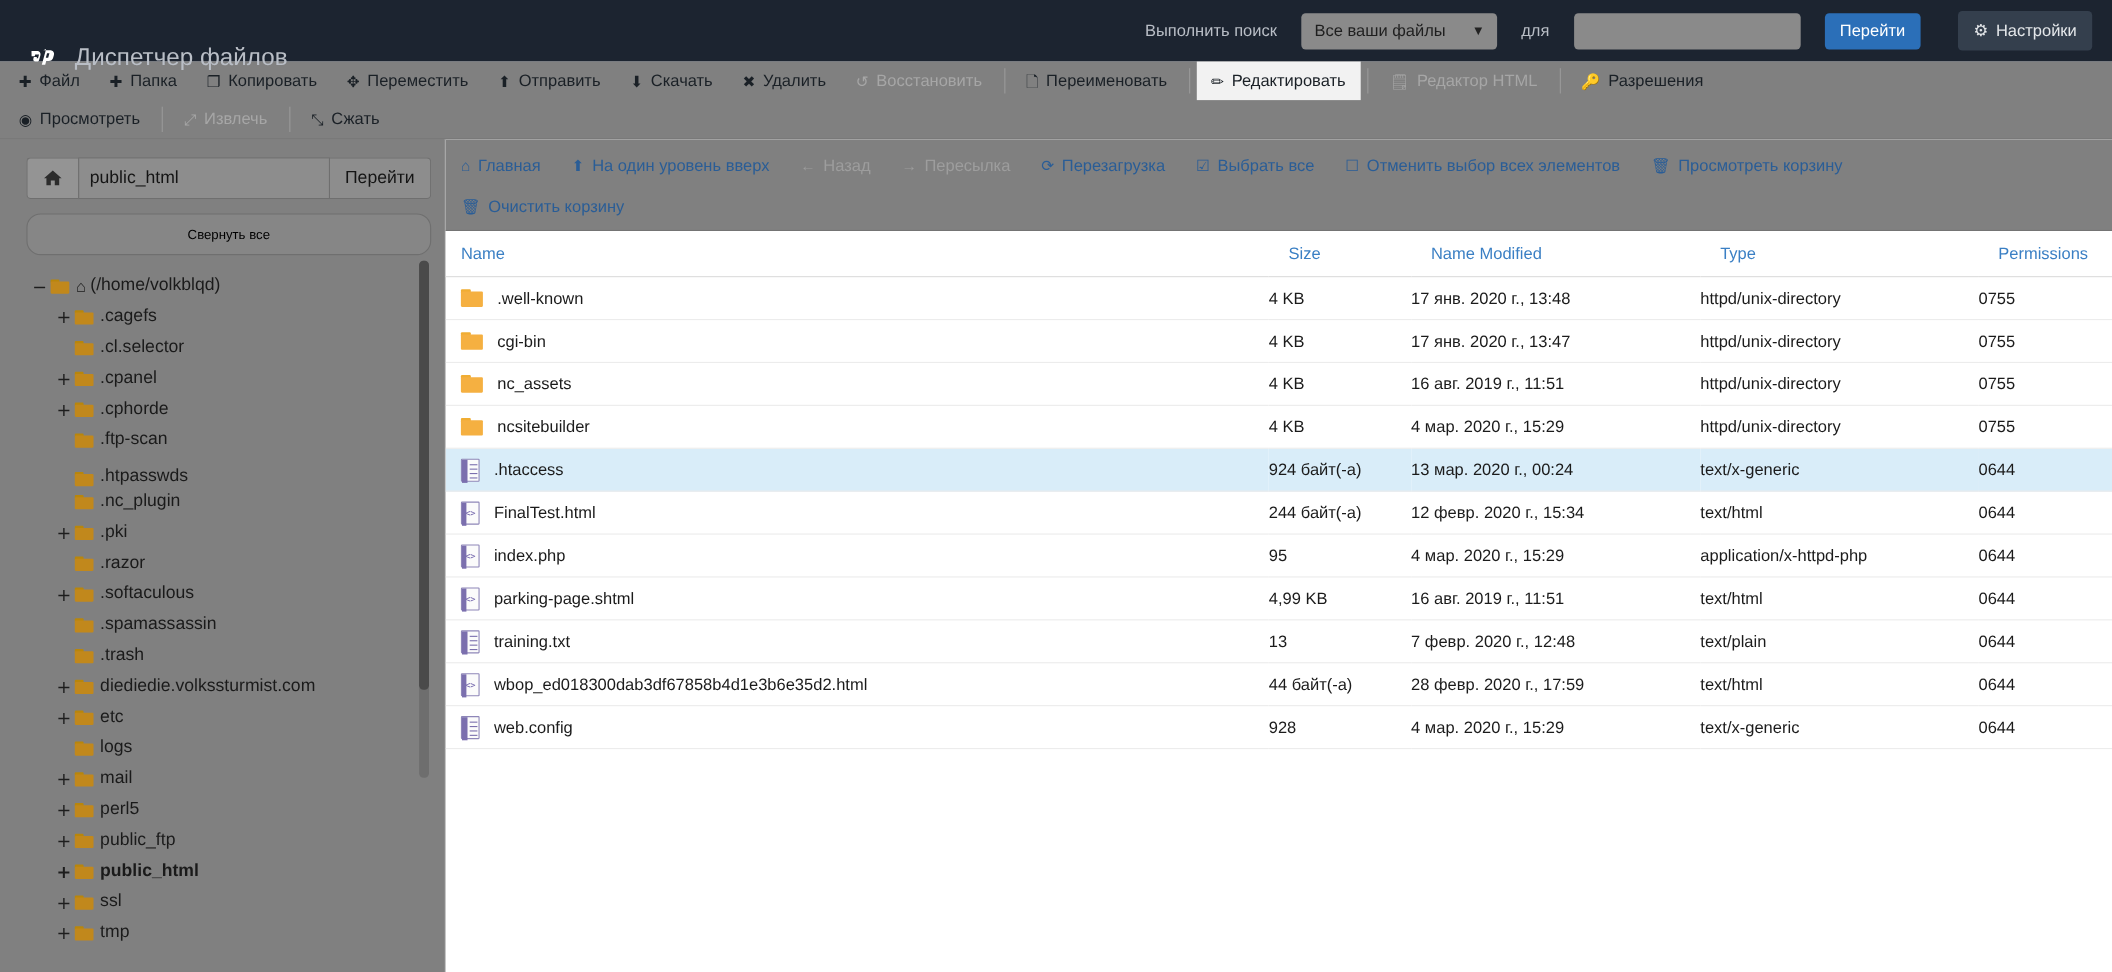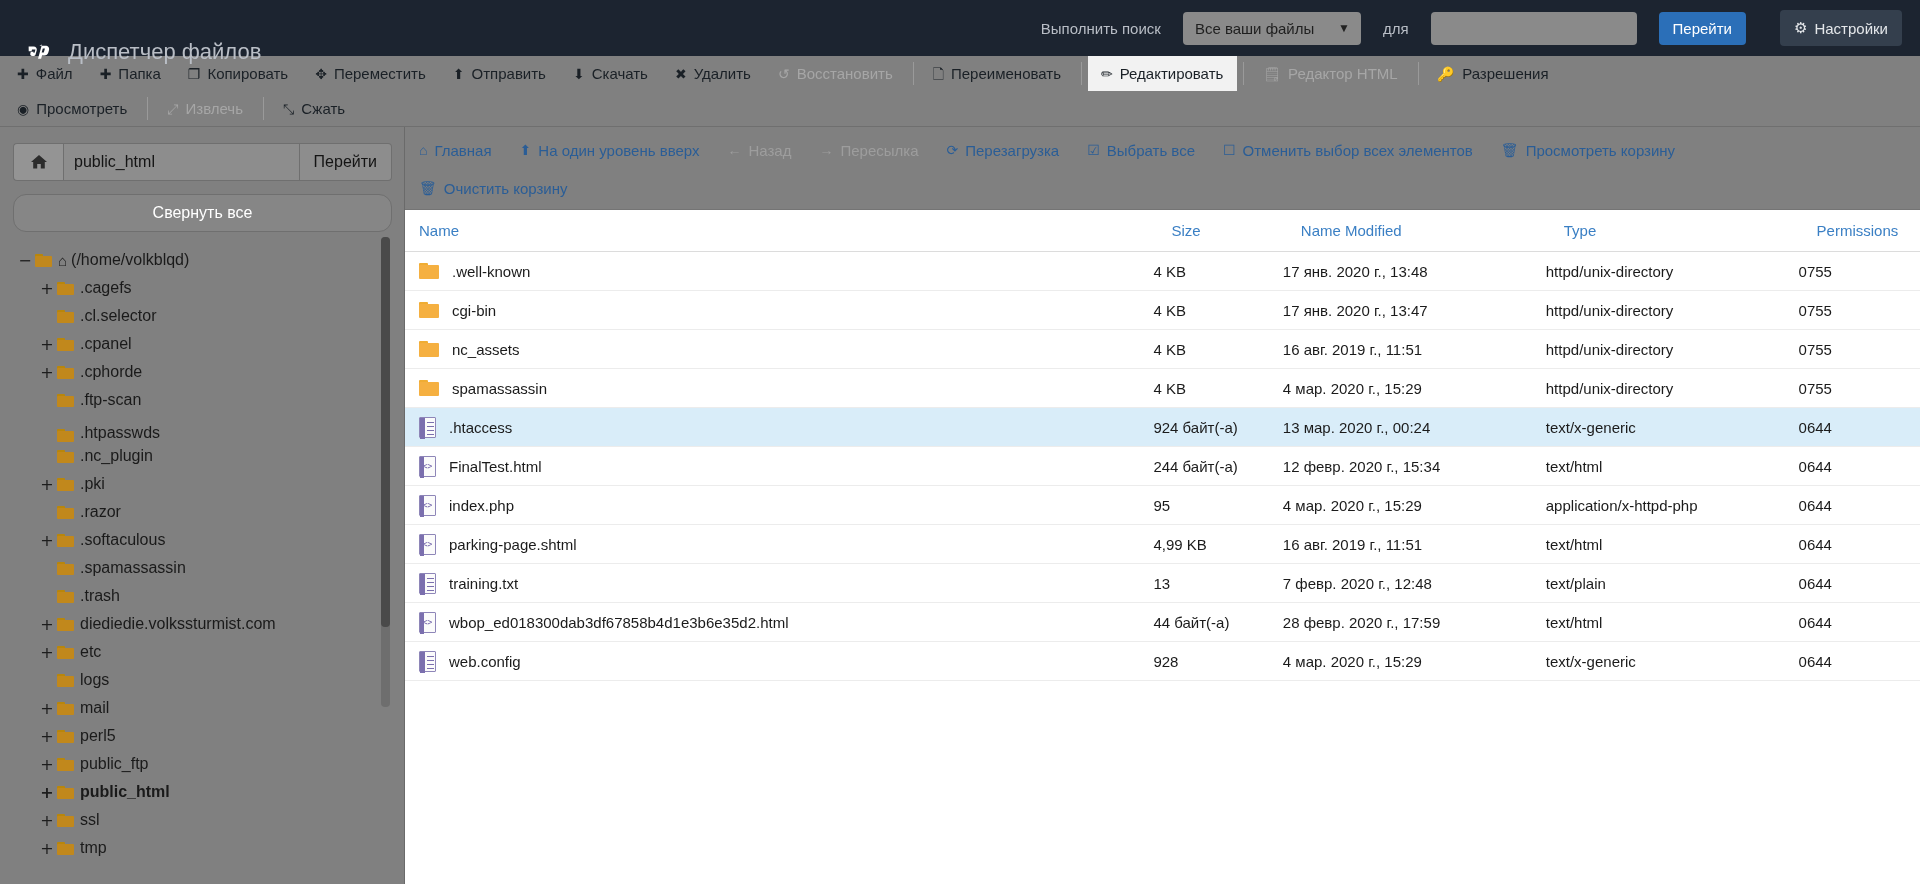--- a/index.html
+++ b/index.html
@@ -124,21 +124,21 @@
     background: #808080;
   }
 
   
   #sidebar {
     width: 404px;
     background: #808080;
     display: flex;
     flex-direction: column;
     position: relative;
-    padding: 10px 0 0 1px;
+    padding: 10px 0 0 12px;
   }
   #path-row {
     display: flex;
     margin: 6px 12px 0 12px;
   }
   #home-btn {
     width: 50px; height: 38px;
     background: #949494;
     border: 1px solid #6f6f6f;
     border-right: none;
@@ -167,22 +167,22 @@
     font-size: 16px;
     color: #141414;
     cursor: pointer;
     font-family: "Liberation Sans", sans-serif;
   }
   #collapse-btn {
     margin: 13px 12px 0 12px;
     height: 38px;
     border: 1px solid #6f6f6f;
     background: #868686;
-    font-size: 16px;
-    color: #ffffff;
+    font-size: 12px;
+    color: #000000;
     cursor: pointer;
     border-radius: 13px;
     font-family: "Liberation Sans", sans-serif;
   }
   #tree {
     margin-top: 14px;
     overflow: hidden;
     flex: 1;
     padding-left: 16px;
   }
@@ -657,21 +657,21 @@
               </td>
               <td class="c-size">4 KB</td>
               <td class="c-mod">16 авг. 2019 г., 11:51</td>
               <td class="c-type">httpd/unix-directory</td>
               <td class="c-perm">0755</td>
             </tr>
             <tr class="frow">
               <td class="col-name c-name">
                 <div class="name-cell">
                   <span class="ic-folder"></span>
-                  <span>spamassassin</span>
+                  <span>ncsitebuilder</span>
                 </div>
               </td>
               <td class="c-size">4 KB</td>
               <td class="c-mod">4 мар. 2020 г., 15:29</td>
               <td class="c-type">httpd/unix-directory</td>
               <td class="c-perm">0755</td>
             </tr>
             <tr class="frow selected">
               <td class="col-name c-name">
                 <div class="name-cell">

